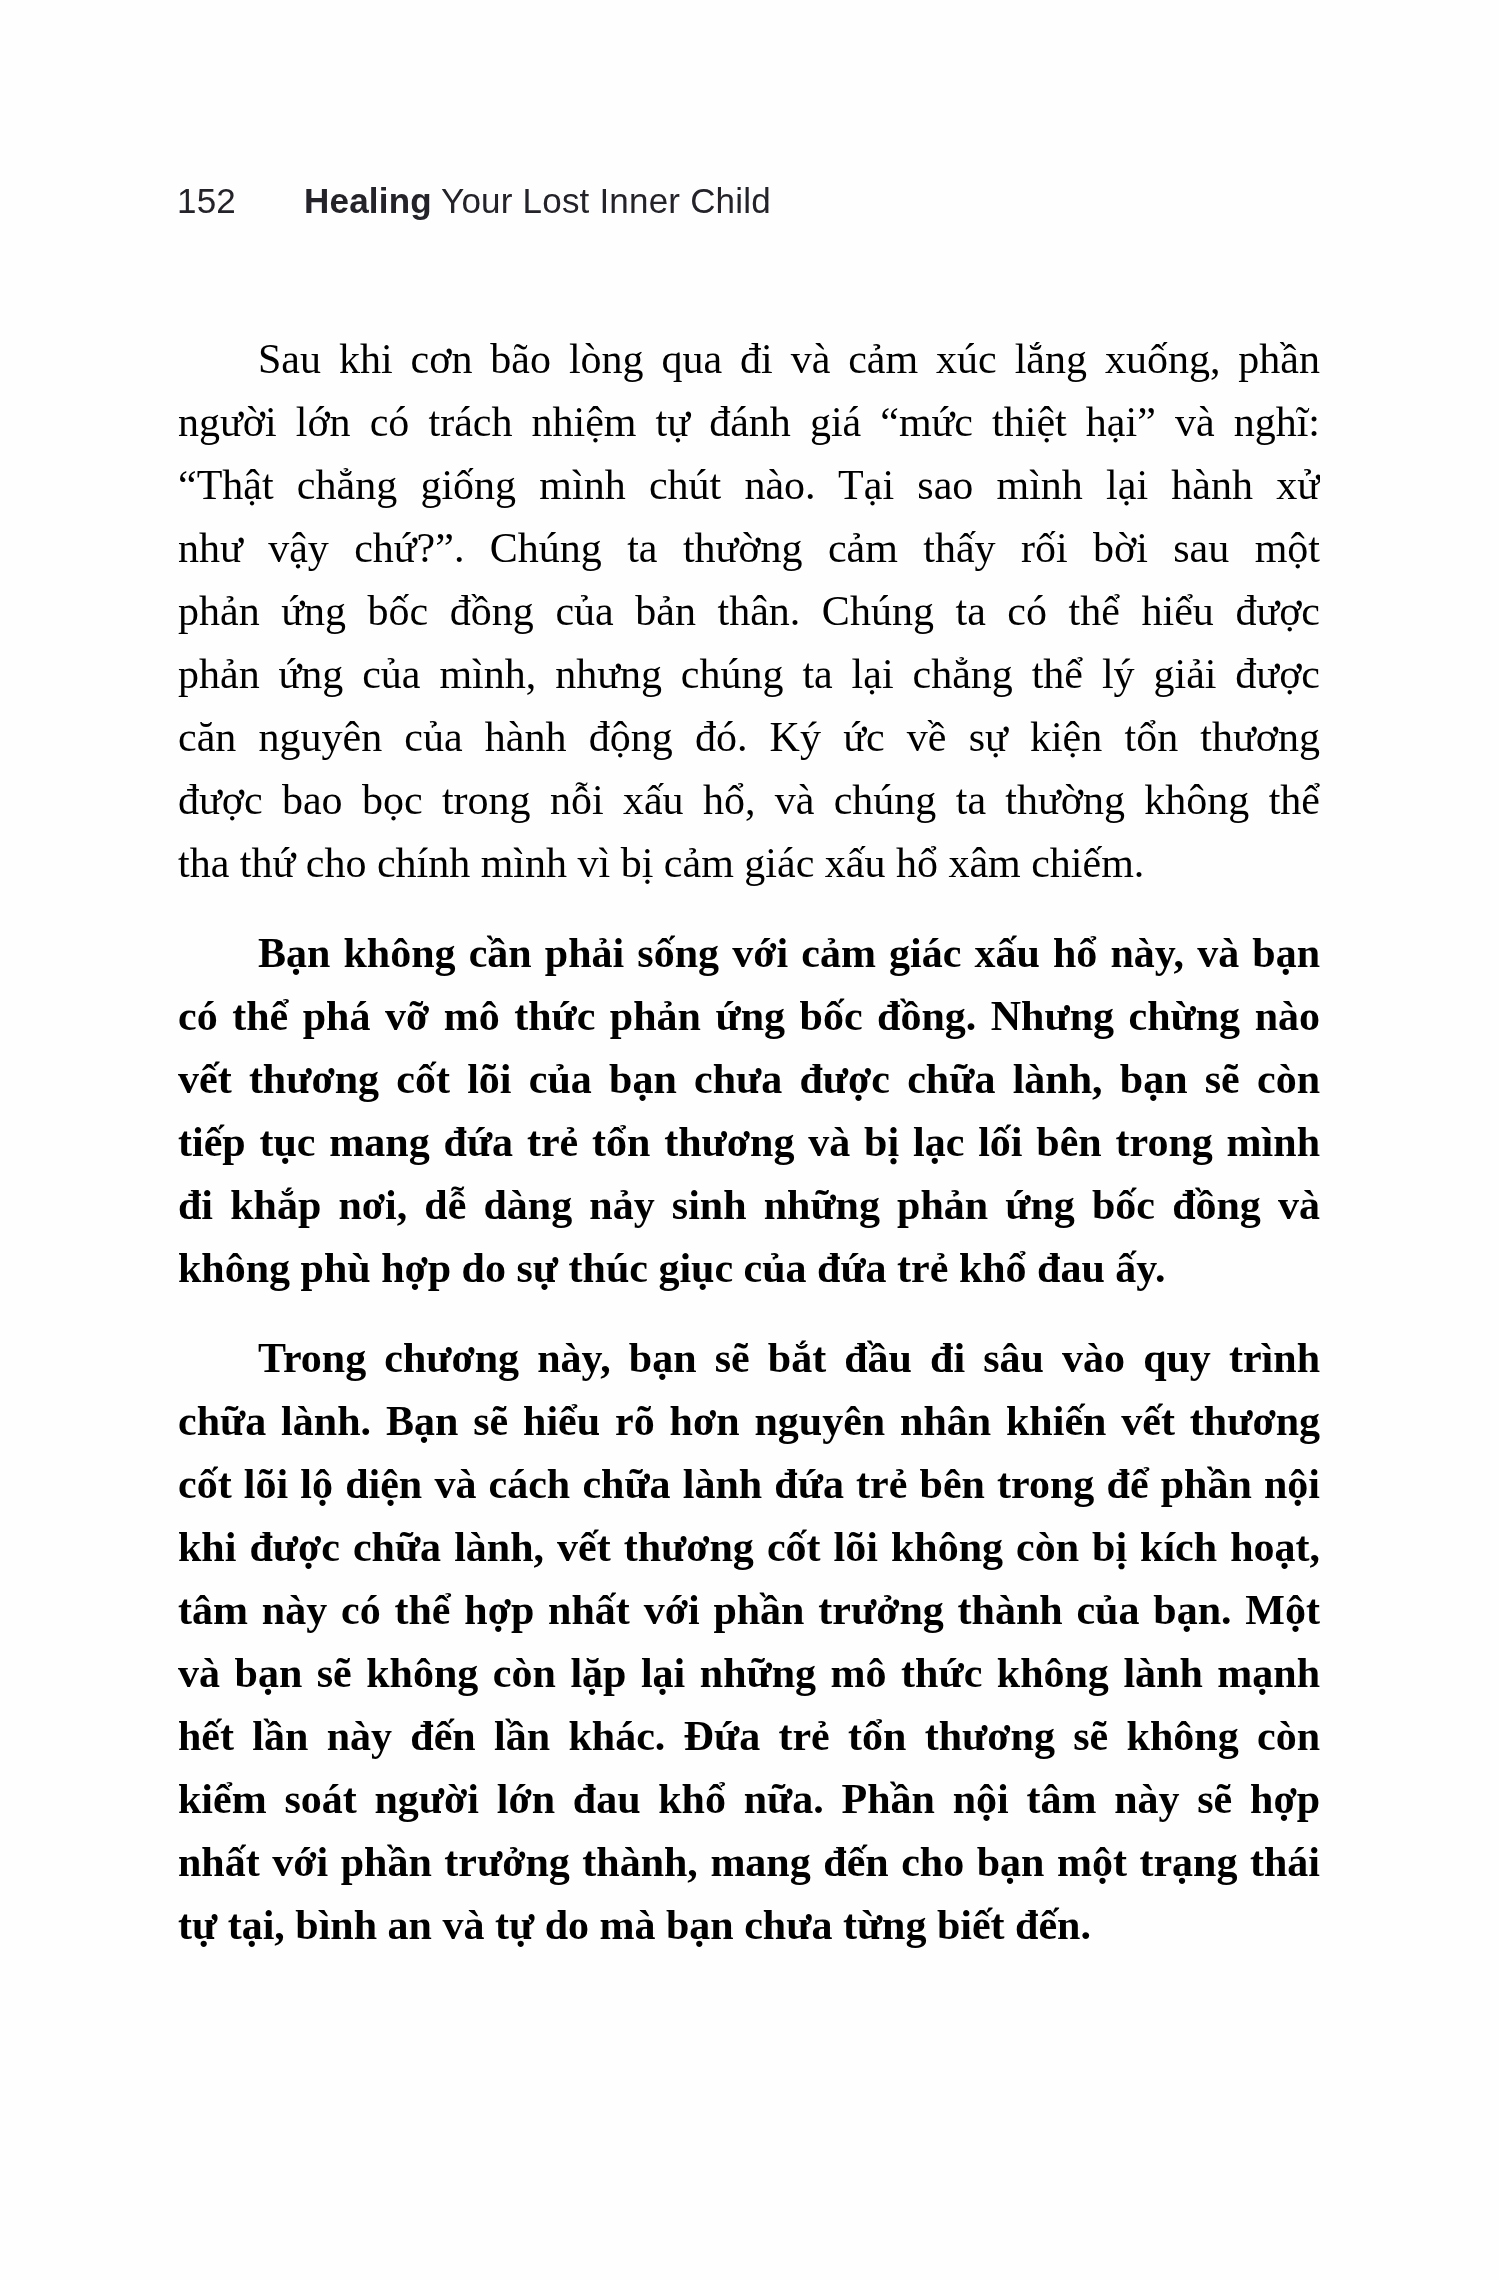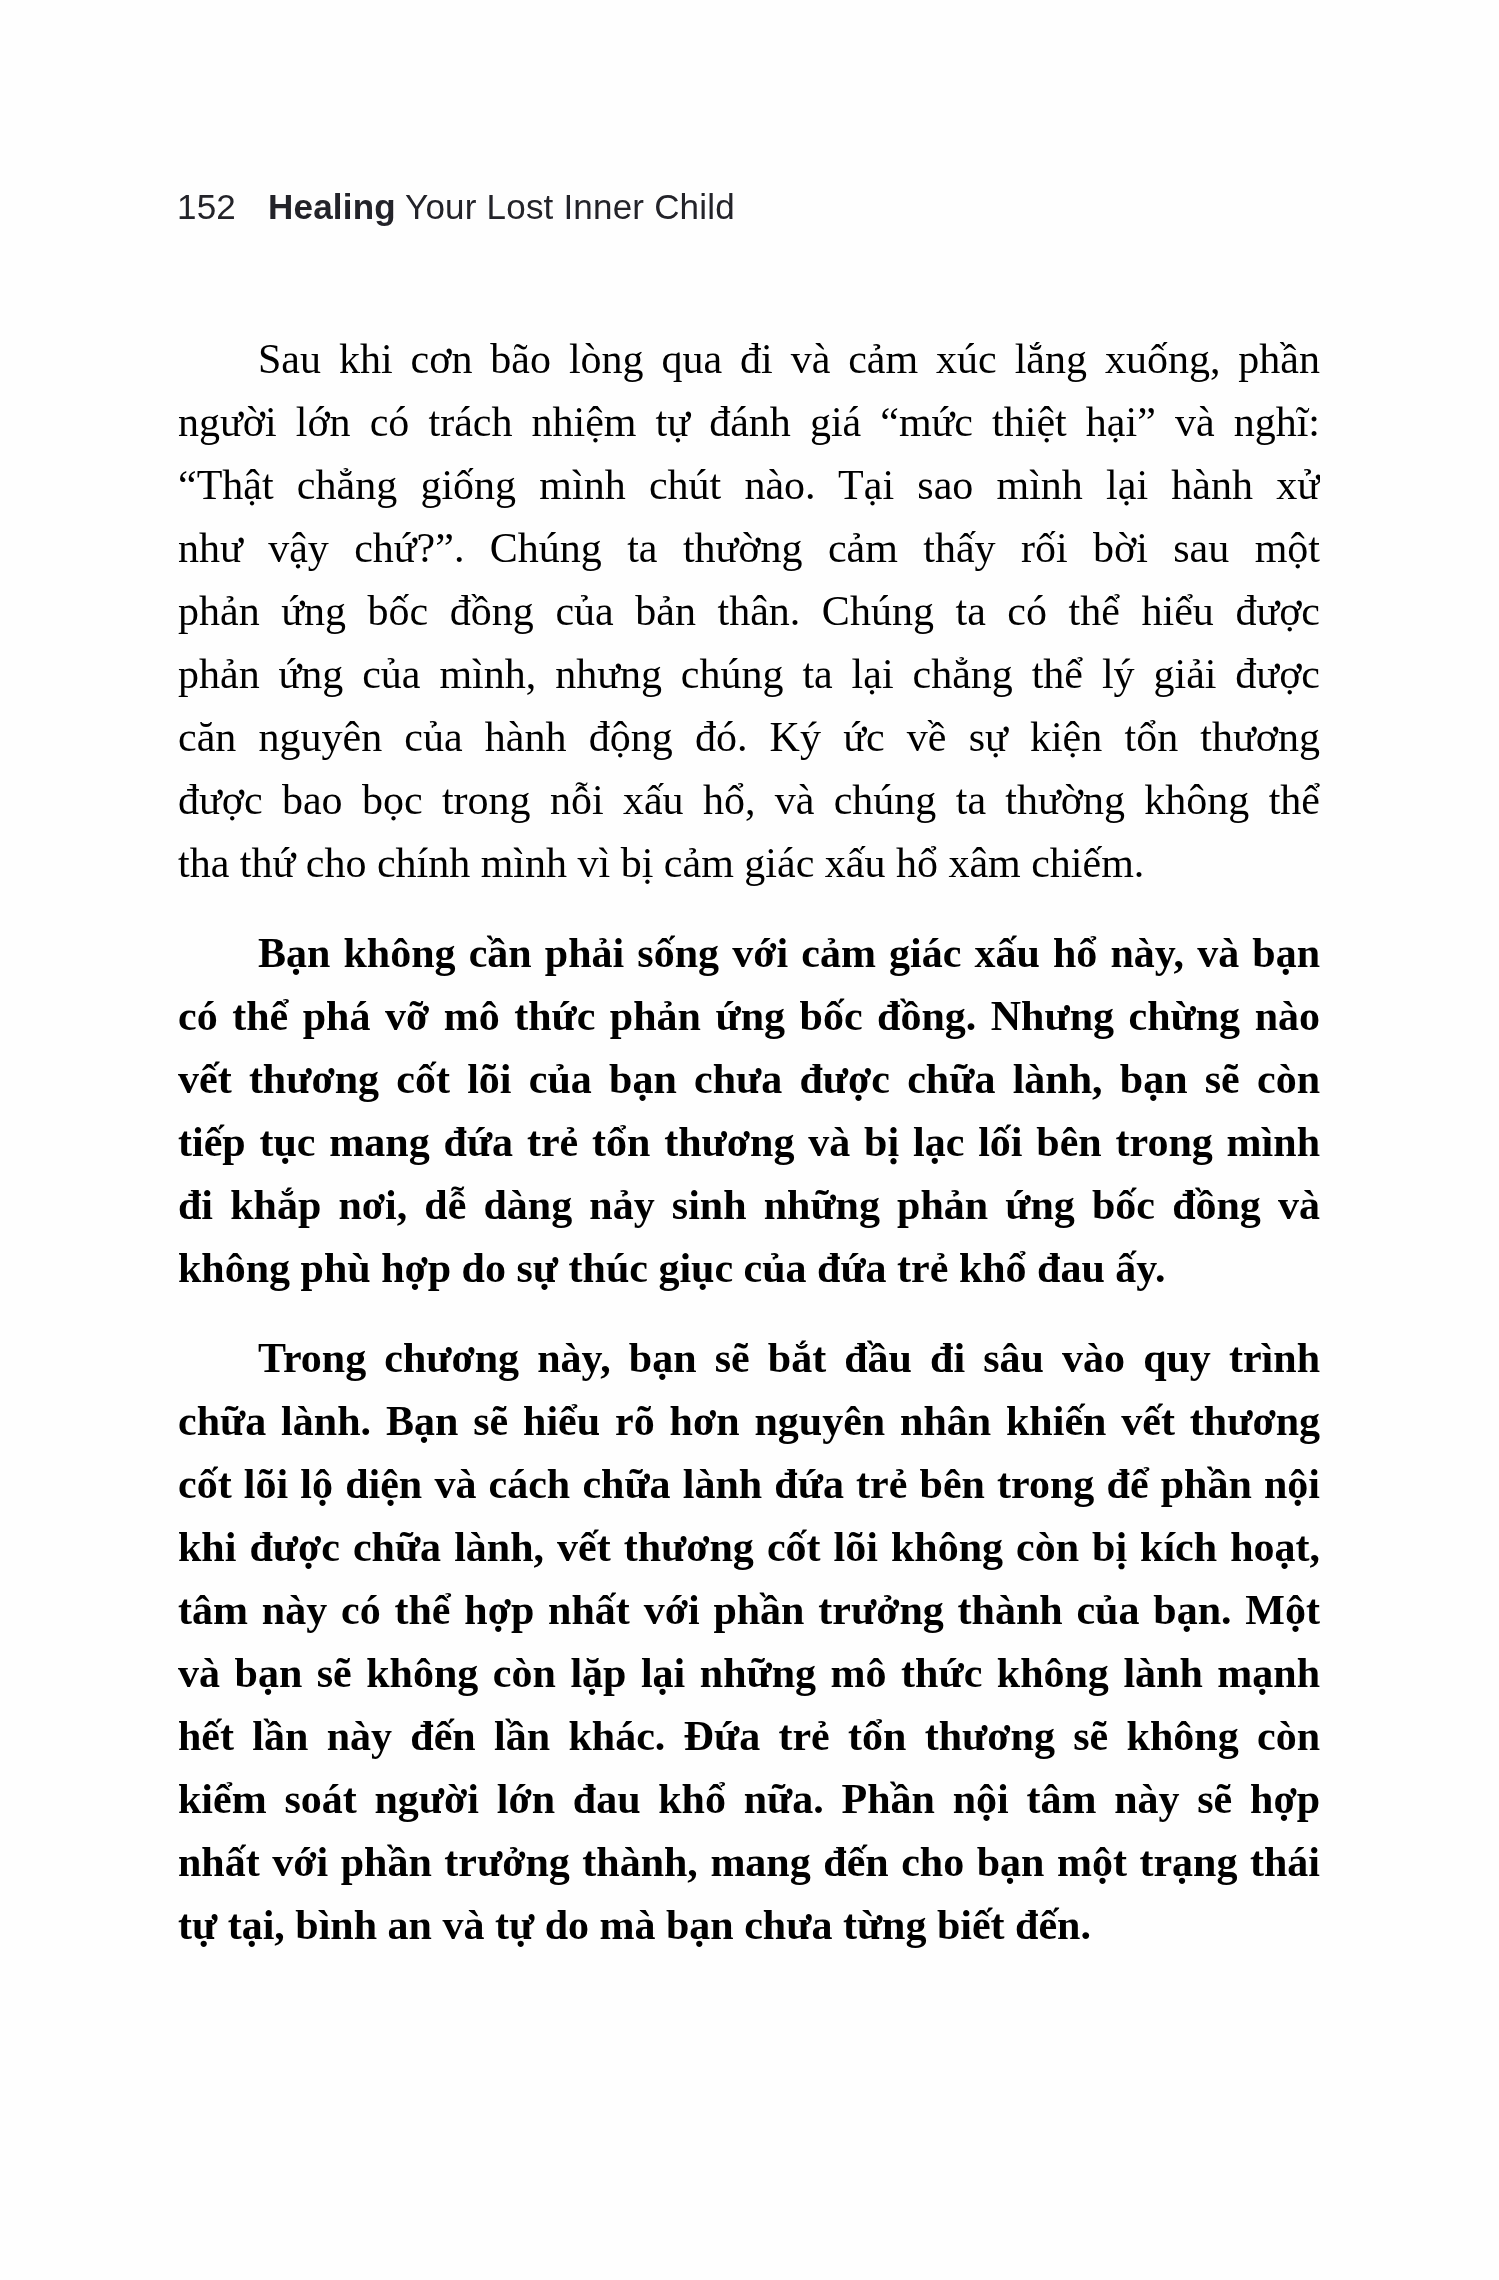--- a/index.html
+++ b/index.html
@@ -22,25 +22,24 @@
     display: flex;
     align-items: baseline;
     font-family: "Liberation Sans", "DejaVu Sans", sans-serif;
     font-size: 35px;
     line-height: 40px;
     color: #232329;
     letter-spacing: 0.2px;
   }
   .page-number {
     display: inline-block;
-    margin-top: 6px;
   }
   .running-title {
     display: inline-block;
-    margin-left: 32px;
+    margin-left: 68px;
   }
   .running-title .bold {
     font-weight: 700;
   }
   .body-text {
     position: absolute;
     left: 178px;
     top: 328px;
     width: 1142px;
     color: #000000;

